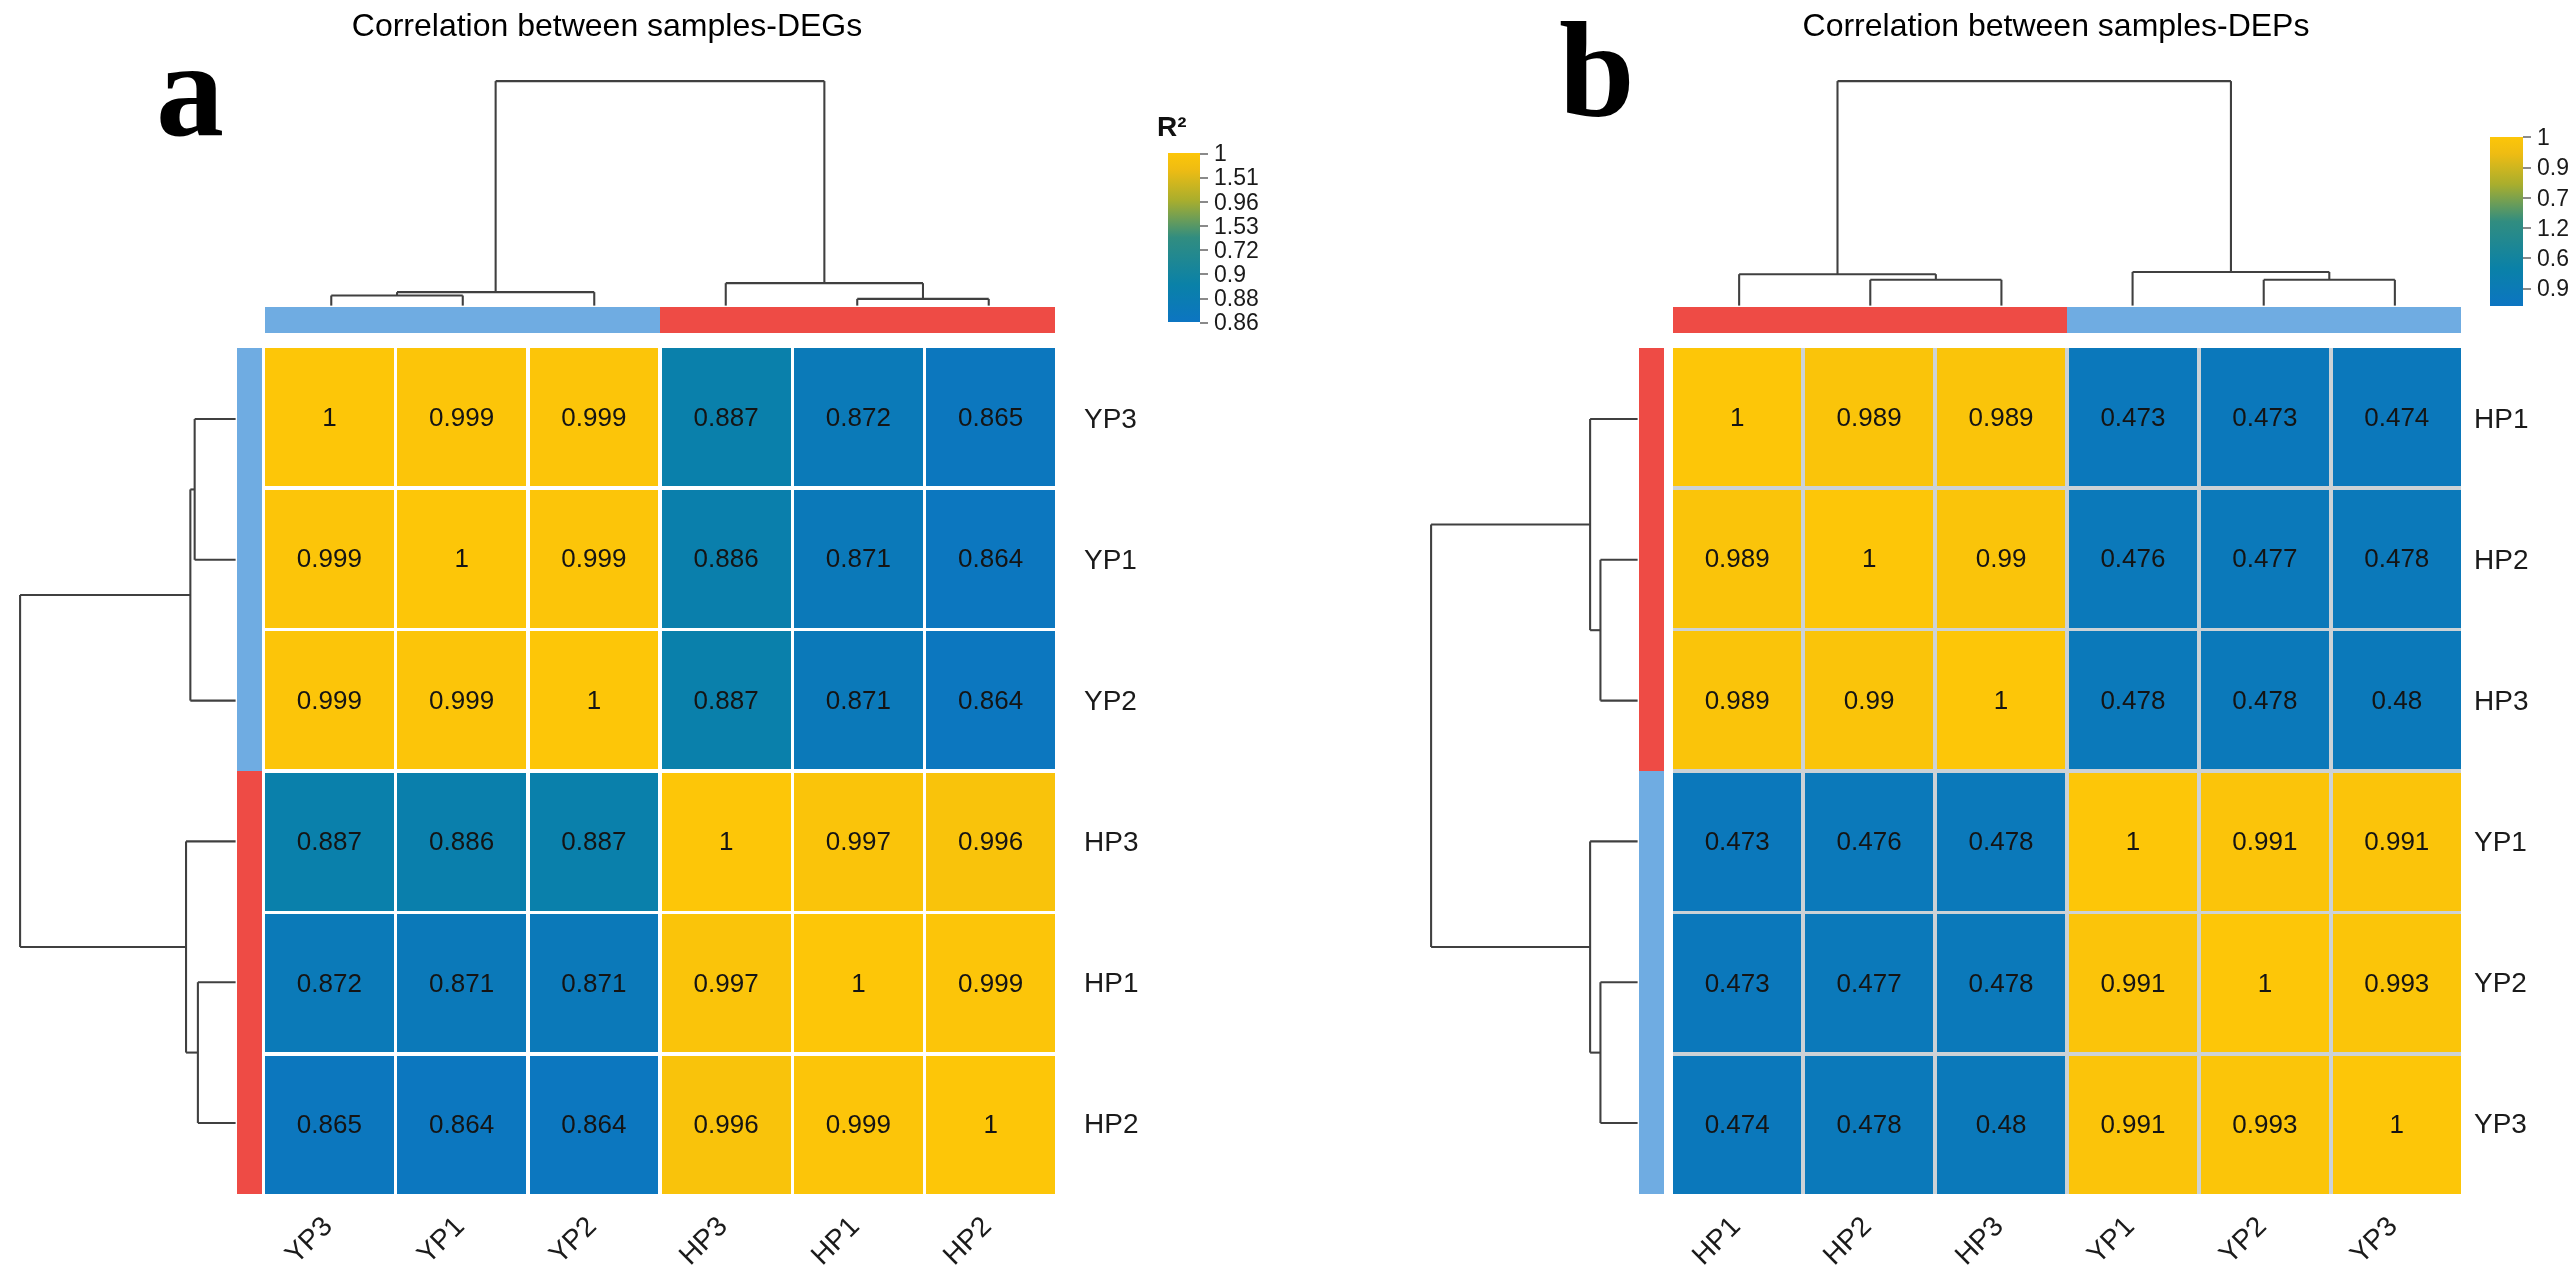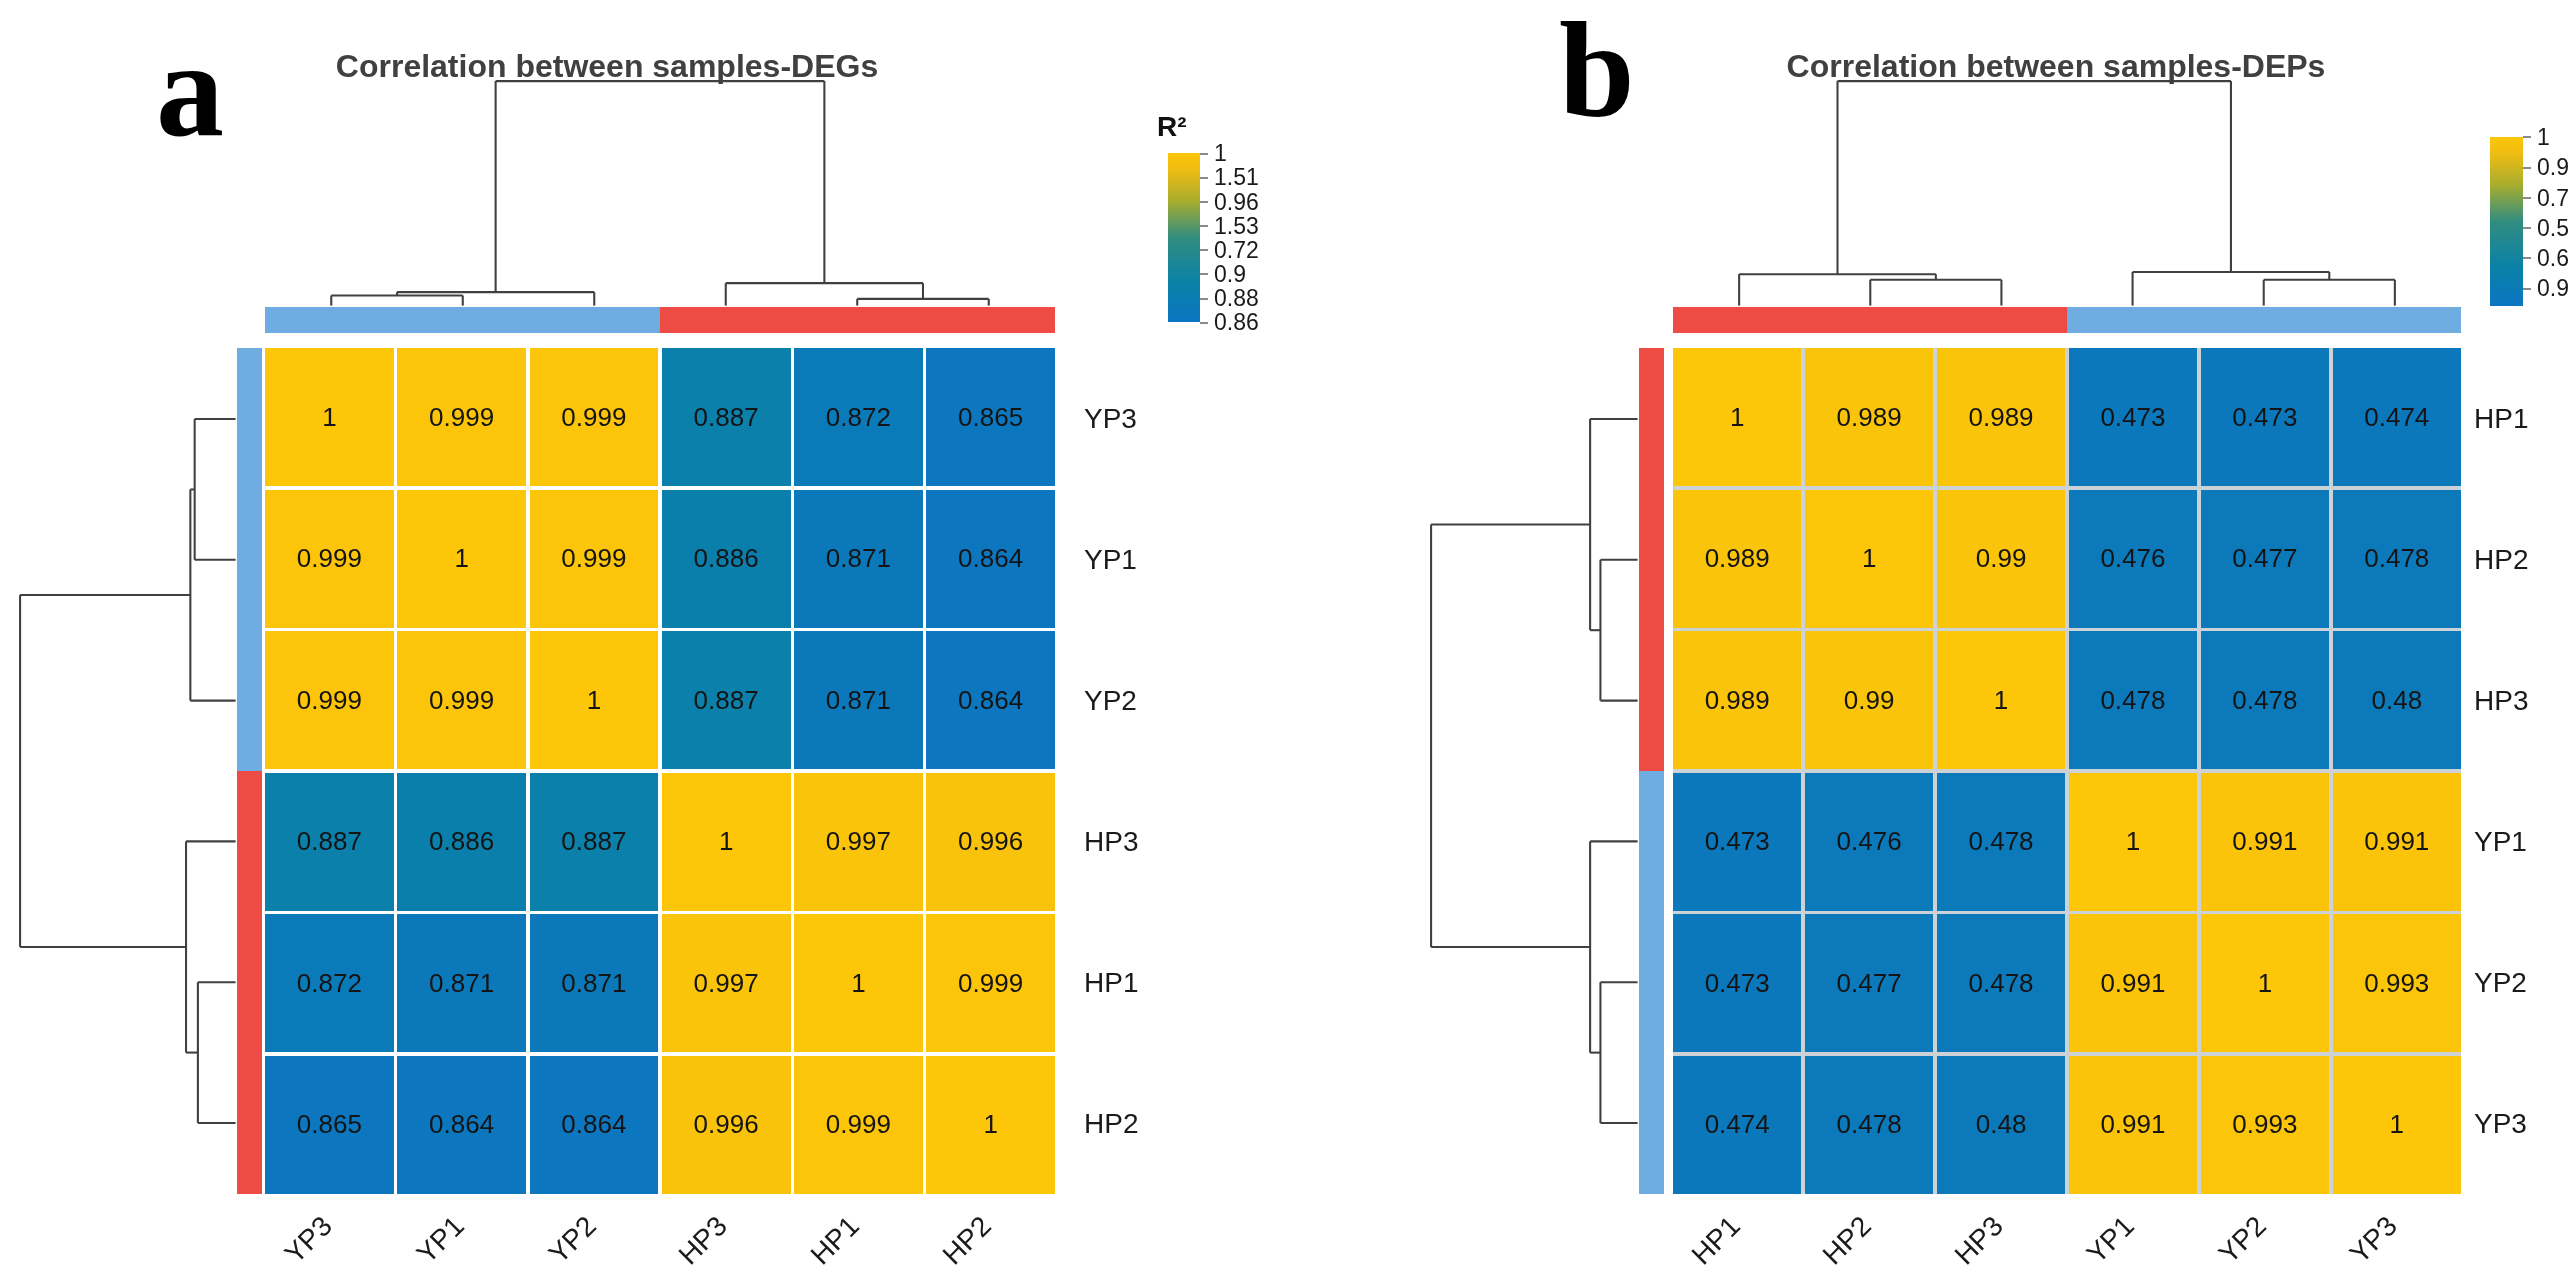--- a/index.html
+++ b/index.html
@@ -1,18 +1,18 @@
 <!DOCTYPE html>
 <html style="font-size:11px"><head>
 <meta charset="utf-8">
 <style>
   html,body{margin:0;padding:0;background:#ffffff;}
   body{width:2576px;height:1272px;position:relative;font-family:"Liberation Sans",sans-serif;}
   .corner{position:absolute;font-family:"Liberation Serif",serif;font-weight:bold;font-size:136px;line-height:1;color:#000;}
-  .title{position:absolute;font-weight:bold;font-size:32px;color:#404040;transform:translateX(-50%);white-space:nowrap;margin-top:41px;}
+  .title{position:absolute;font-weight:normal;font-size:32px;color:#000000;transform:translateX(-50%);white-space:nowrap;}
   svg.dendro{position:absolute;overflow:visible;}
   .bar{position:absolute;display:flex;}
   .bar.top{flex-direction:row;}
   .bar.left{flex-direction:column;}
   .bar > div{flex:1 1 0;}
   .heat{position:absolute;display:grid;grid-template-columns:repeat(6,1fr);grid-template-rows:repeat(6,1fr);gap:3.5px;}
   .cell{display:flex;align-items:center;justify-content:center;font-size:26px;color:#141414;}
   .rowlab{position:absolute;font-size:28px;color:#1a1a1a;transform:translateY(-50%);white-space:nowrap;}
   .collab{position:absolute;width:104px;text-align:right;font-size:28px;color:#1a1a1a;transform-origin:100% 0;transform:rotate(-45deg);white-space:nowrap;}
   .lg-title{position:absolute;font-weight:bold;font-size:28px;color:#111;}
@@ -265,21 +265,21 @@
     <div class="lg-title" style="position: absolute; left: 2479px; top: 97px;"></div>
     <div class="lg-bar" style="position: absolute; left: 2490px; top: 137px; width: 33px; height: 169px; background: linear-gradient(rgb(253, 198, 8) 0%, rgb(238, 188, 19) 10%, rgb(169, 174, 45) 28%, rgb(49, 141, 128) 50%, rgb(10, 129, 168) 78%, rgb(12, 117, 194) 100%);"></div>
     <div>
         <div class="lg-dash" style="position: absolute; left: 2523px; top: 136px; width: 8.4px; height: 2.1px;"></div>
         <div class="lg-tick" style="position: absolute; left: 2537px; top: 137px;">1</div>
         <div class="lg-dash" style="position: absolute; left: 2523px; top: 167px; width: 8.4px; height: 2.1px;"></div>
         <div class="lg-tick" style="position: absolute; left: 2537px; top: 167px;">0.9</div>
         <div class="lg-dash" style="position: absolute; left: 2523px; top: 197px; width: 8.4px; height: 2.1px;"></div>
         <div class="lg-tick" style="position: absolute; left: 2537px; top: 198px;">0.7</div>
         <div class="lg-dash" style="position: absolute; left: 2523px; top: 227px; width: 8.4px; height: 2.1px;"></div>
-        <div class="lg-tick" style="position: absolute; left: 2537px; top: 228px;">0.5</div>
+        <div class="lg-tick" style="position: absolute; left: 2537px; top: 228px;">1.2</div>
         <div class="lg-dash" style="position: absolute; left: 2523px; top: 257px; width: 8.4px; height: 2.1px;"></div>
         <div class="lg-tick" style="position: absolute; left: 2537px; top: 258px;">0.6</div>
         <div class="lg-dash" style="position: absolute; left: 2523px; top: 288px; width: 8.4px; height: 2.1px;"></div>
         <div class="lg-tick" style="position: absolute; left: 2537px; top: 288px;">0.9</div>
       </div>
   </div>
 </section>
 
 
 </body></html>

